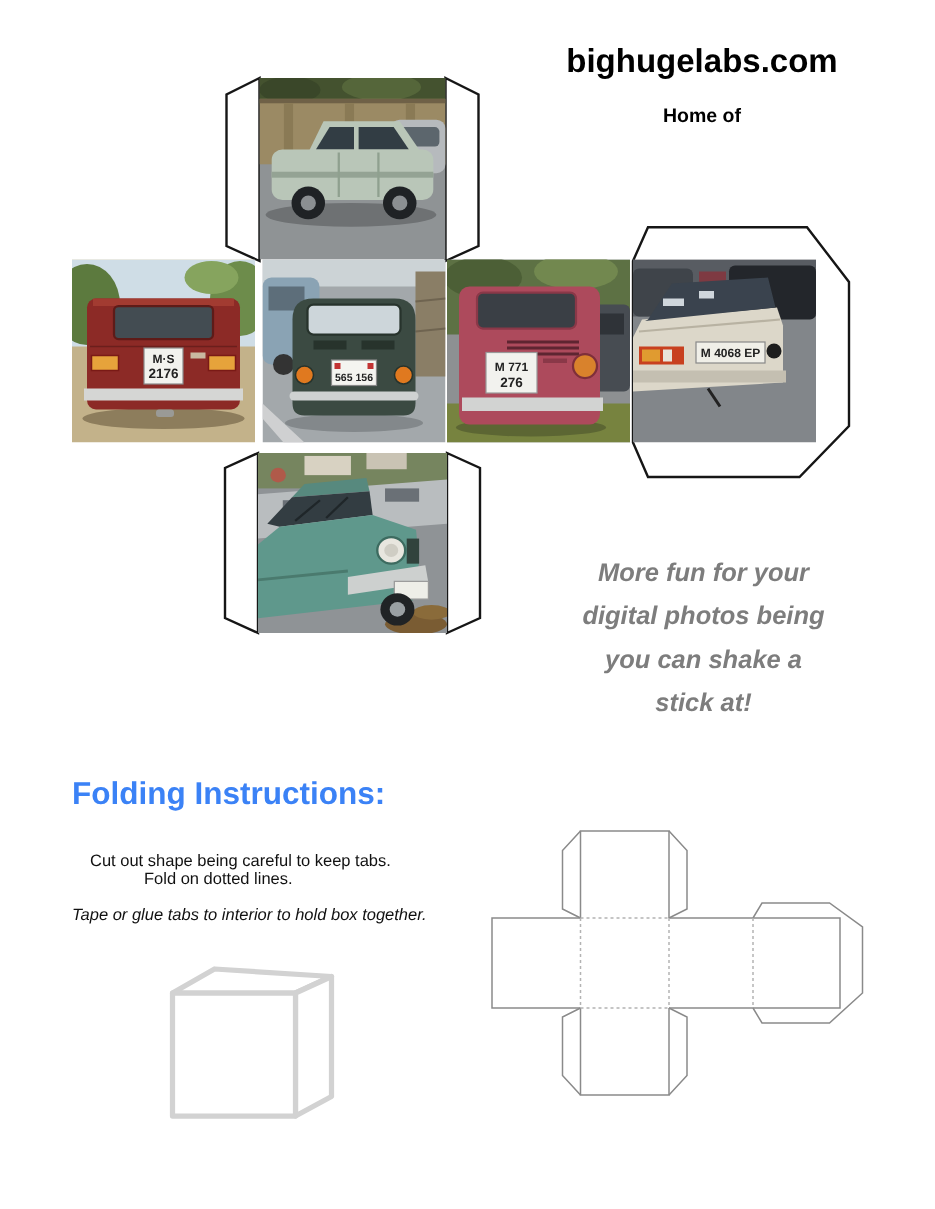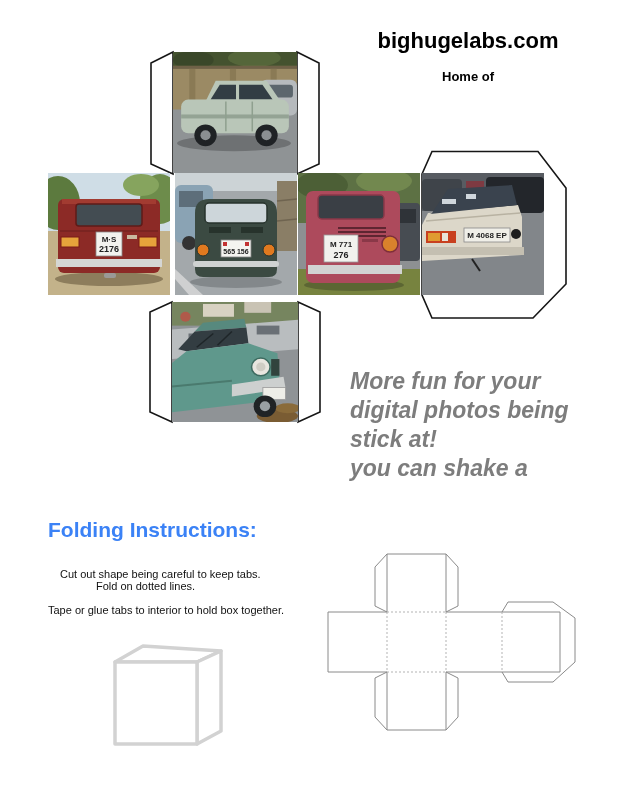--- a/index.html
+++ b/index.html
@@ -6,27 +6,27 @@
   .page{position:relative;width:623px;height:806px;background:#ffffff;
         font-family:"Liberation Sans",sans-serif;overflow:hidden;}
   .abs{position:absolute;}
 
   
   .brand{left:352px;top:28px;width:232px;text-align:center;color:#000;}
   .brand-small{font-size:13px;font-weight:bold;margin-bottom:6px;}
   .brand-big{font-size:22px;font-weight:bold;margin-bottom:15px;}
 
   
-  .tagline{left:350px;top:367px;width:238px;text-align:left;color:#7d7d7d;
-           font-size:23px;font-weight:bold;font-style:italic;line-height:29px;}
+  .tagline{left:350px;top:367px;width:238px;text-align:center;color:#7d7d7d;
+           font-size:17px;font-weight:bold;font-style:italic;line-height:29px;}
 
   
   .folding-title{left:48px;top:518px;font-size:21px;font-weight:bold;color:#3b82f6;}
   .step{left:48px;font-size:11px;color:#111;}
-  .step1{top:556px;} .step2{top:580px;padding-left:48px;} .step3{top:604px;}
+  .step1{top:556px;} .step2{top:580px;padding-left:48px;} .step3{top:604px;font-style:italic;}
 
   svg{display:block;}
   .layer{pointer-events:none;}
   .photo{position:absolute;}
   .plate-txt{font-family:"Liberation Sans",sans-serif;font-weight:bold;fill:#222;}
 </style>
 </head>
 <body>
 
 <div class="page">
@@ -197,22 +197,22 @@
     <g>
       <rect x="88" y="87" width="22" height="12" fill="#eeeee8" stroke="#999999" stroke-width="0.8"></rect>
     </g>
     <circle cx="90" cy="106" r="11" fill="#202325"></circle>
       <circle cx="90" cy="106" r="5" fill="#9aa0a3"></circle>
   </svg>
 
   <div class="abs tagline">
     <div>More fun for your</div>
     <div>digital photos being</div>
+    <div>you can shake a</div>
     <div>stick at!</div>
-    <div>you can shake a</div>
   </div>
 
   <h2 class="abs folding-title" style="margin:0">Folding Instructions:</h2>
   <p class="abs step step1" style="margin:12px">Cut out shape being careful to keep tabs.</p>
   <p class="abs step step2" style="margin:0">Fold on dotted lines.</p>
   <p class="abs step step3" style="margin:0">Tape or glue tabs to interior to hold box together.</p>
 
   <svg class="abs" style="left:103px;top:638px" width="135" height="120" viewBox="0 0 135 120">
     <g fill="#ffffff" stroke="#d2d2d2" stroke-width="3.5" stroke-linejoin="round">
       <polygon points="12,24 40,8 118,13 94,24"></polygon>

